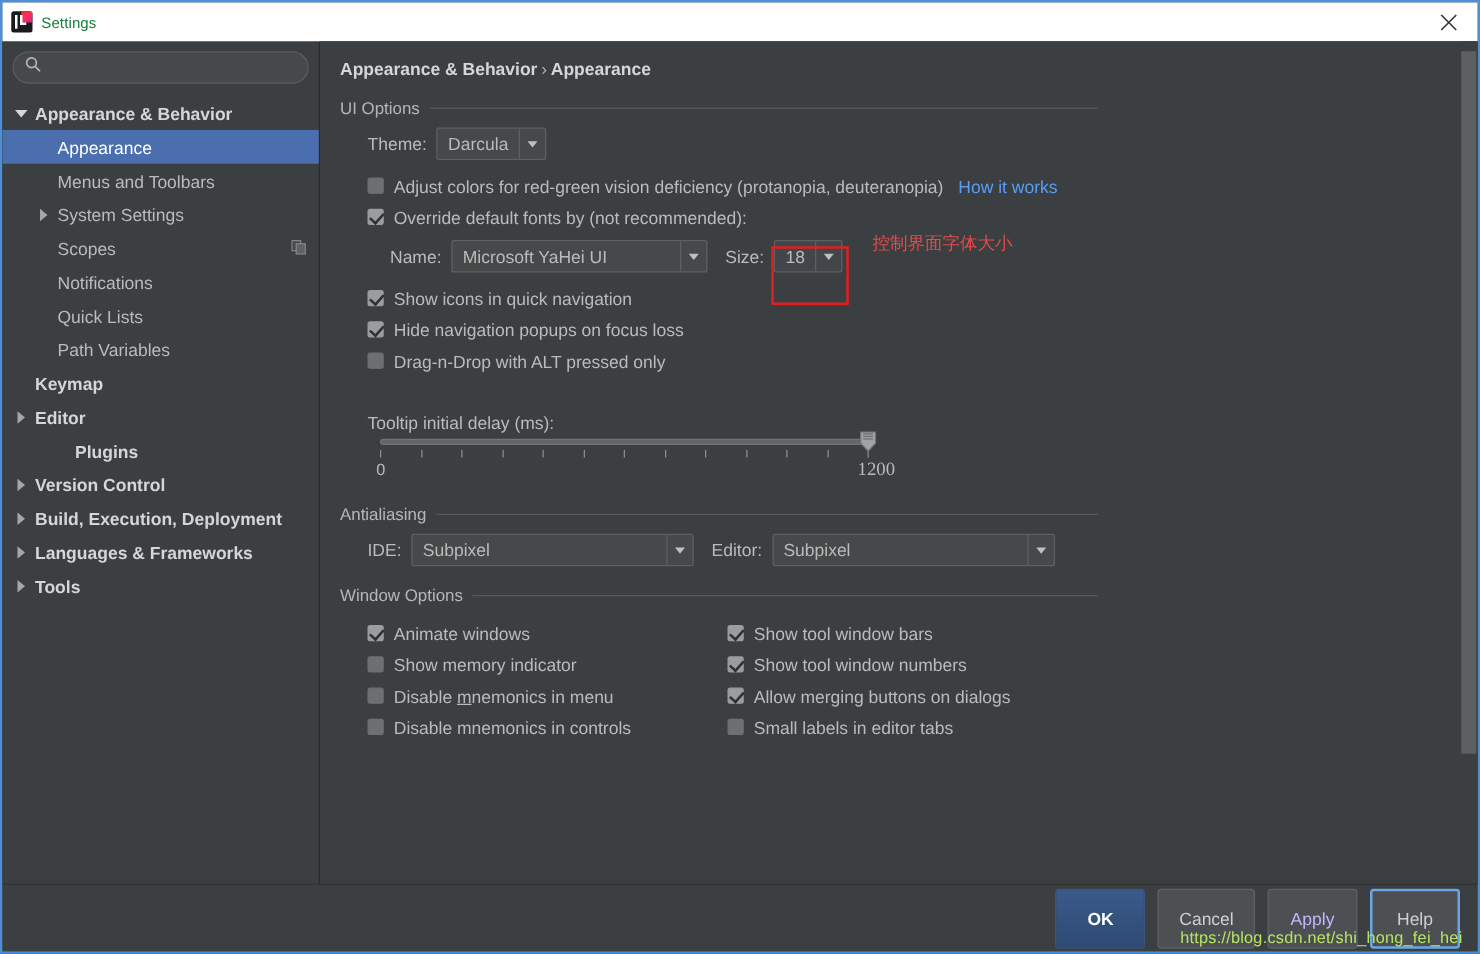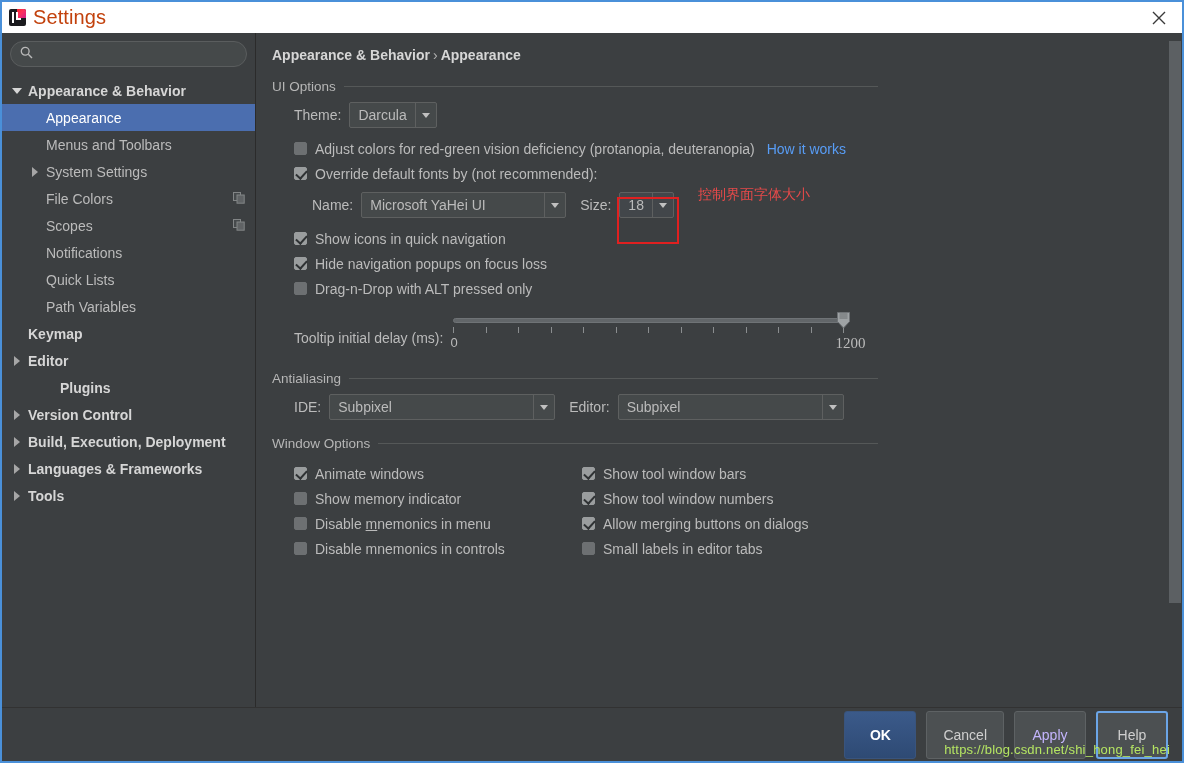--- a/index.html
+++ b/index.html
@@ -33,21 +33,21 @@
     background: linear-gradient(135deg, #f4272e 0%, #fe315d 45%, #d3208b 100%);
   }
   .app-icon .bar1 {
     position: absolute; left: 3px; top: 3px; width: 2px; height: 11px; background: #ffffff;
   }
   .app-icon .bar2 {
     position: absolute; left: 7px; top: 3px; width: 5px; height: 8px;
     border: 2px solid #ffffff; border-top: none; border-right: none;
   }
   .title-text {
-    font-size: 20px; color: #c2410c; letter-spacing: .1px;
+    font-size: 12px; color: #15803d; letter-spacing: .1px;
   }
   .close-btn {
     position: absolute; right: 0; top: 0; width: 46px; height: 31px;
     display: flex; align-items: center; justify-content: center;
   }
   .close-btn svg { display: block; }
   
   .body {
     flex: 1 1 auto; display: flex; min-height: 0;
     background: #3c3f41;
@@ -145,21 +145,21 @@
   .cb.on { background: #9a9d9e; border-color: #9a9d9e; }
   .cb.on::after {
     content: ""; position: absolute; left: 3px; top: 0px;
     width: 5px; height: 9px; border: solid #2f3234;
     border-width: 0 2px 2px 0; transform: rotate(42deg);
   }
   .cbtext { font-size: 14px; color: #bbbbbb; white-space: nowrap; }
   .cbtext u { text-decoration: underline; }
   .link { font-size: 14px; color: #589df6; margin-left: 12px; cursor: pointer; }
   
-  .sliderrow { display: flex; align-items: flex-start; margin-top: 12px; }
+  .sliderrow { display: flex; align-items: flex-start; margin-top: 12px; flex-direction: column; }
   .slider-wrap { position: relative; width: 400px; height: 44px; margin-left: 10px; }
   .track {
     position: absolute; left: 0; top: 5px; width: 390px; height: 5px;
     background: #626669; border-radius: 3px; border: 1px solid #6f7376;
   }
   .ticks { position: absolute; left: 0; top: 14px; width: 390px; height: 6px; }
   .ticks i { position: absolute; top: 0; width: 1px; height: 6px; background: #8a8d8f; }
   .thumb {
     position: absolute; top: -1px; width: 13px; height: 17px;
   }
@@ -253,28 +253,20 @@
             <span class="twisty"></span>
             <span class="t-label">Appearance</span>
           </div>
           <div class="tree-item" style="padding-left: 28px;">
             <span class="twisty"></span>
             <span class="t-label">Menus and Toolbars</span>
           </div>
           <div class="tree-item" style="padding-left: 28px;">
             <span class="twisty right"></span>
             <span class="t-label">System Settings</span>
-          </div>
-          <div class="tree-item" style="padding-left: 28px;">
-            <span class="twisty"></span>
-            <span class="t-label">File Colors</span>
-            <span class="row-icon"><svg width="12" height="12" viewBox="0 0 12 12">
-                <rect x="0.5" y="0.5" width="7" height="8" fill="#4a4e50" stroke="#9a9d9e"></rect>
-                <rect x="4" y="3" width="7.2" height="8.2" fill="#6c7072" stroke="#9a9d9e"></rect>
-              </svg></span>
           </div>
           <div class="tree-item" style="padding-left: 28px;">
             <span class="twisty"></span>
             <span class="t-label">Scopes</span>
             <span class="row-icon"><svg width="12" height="12" viewBox="0 0 12 12">
                 <rect x="0.5" y="0.5" width="7" height="8" fill="#4a4e50" stroke="#9a9d9e"></rect>
                 <rect x="4" y="3" width="7.2" height="8.2" fill="#6c7072" stroke="#9a9d9e"></rect>
               </svg></span>
           </div>
           <div class="tree-item" style="padding-left: 28px;">

